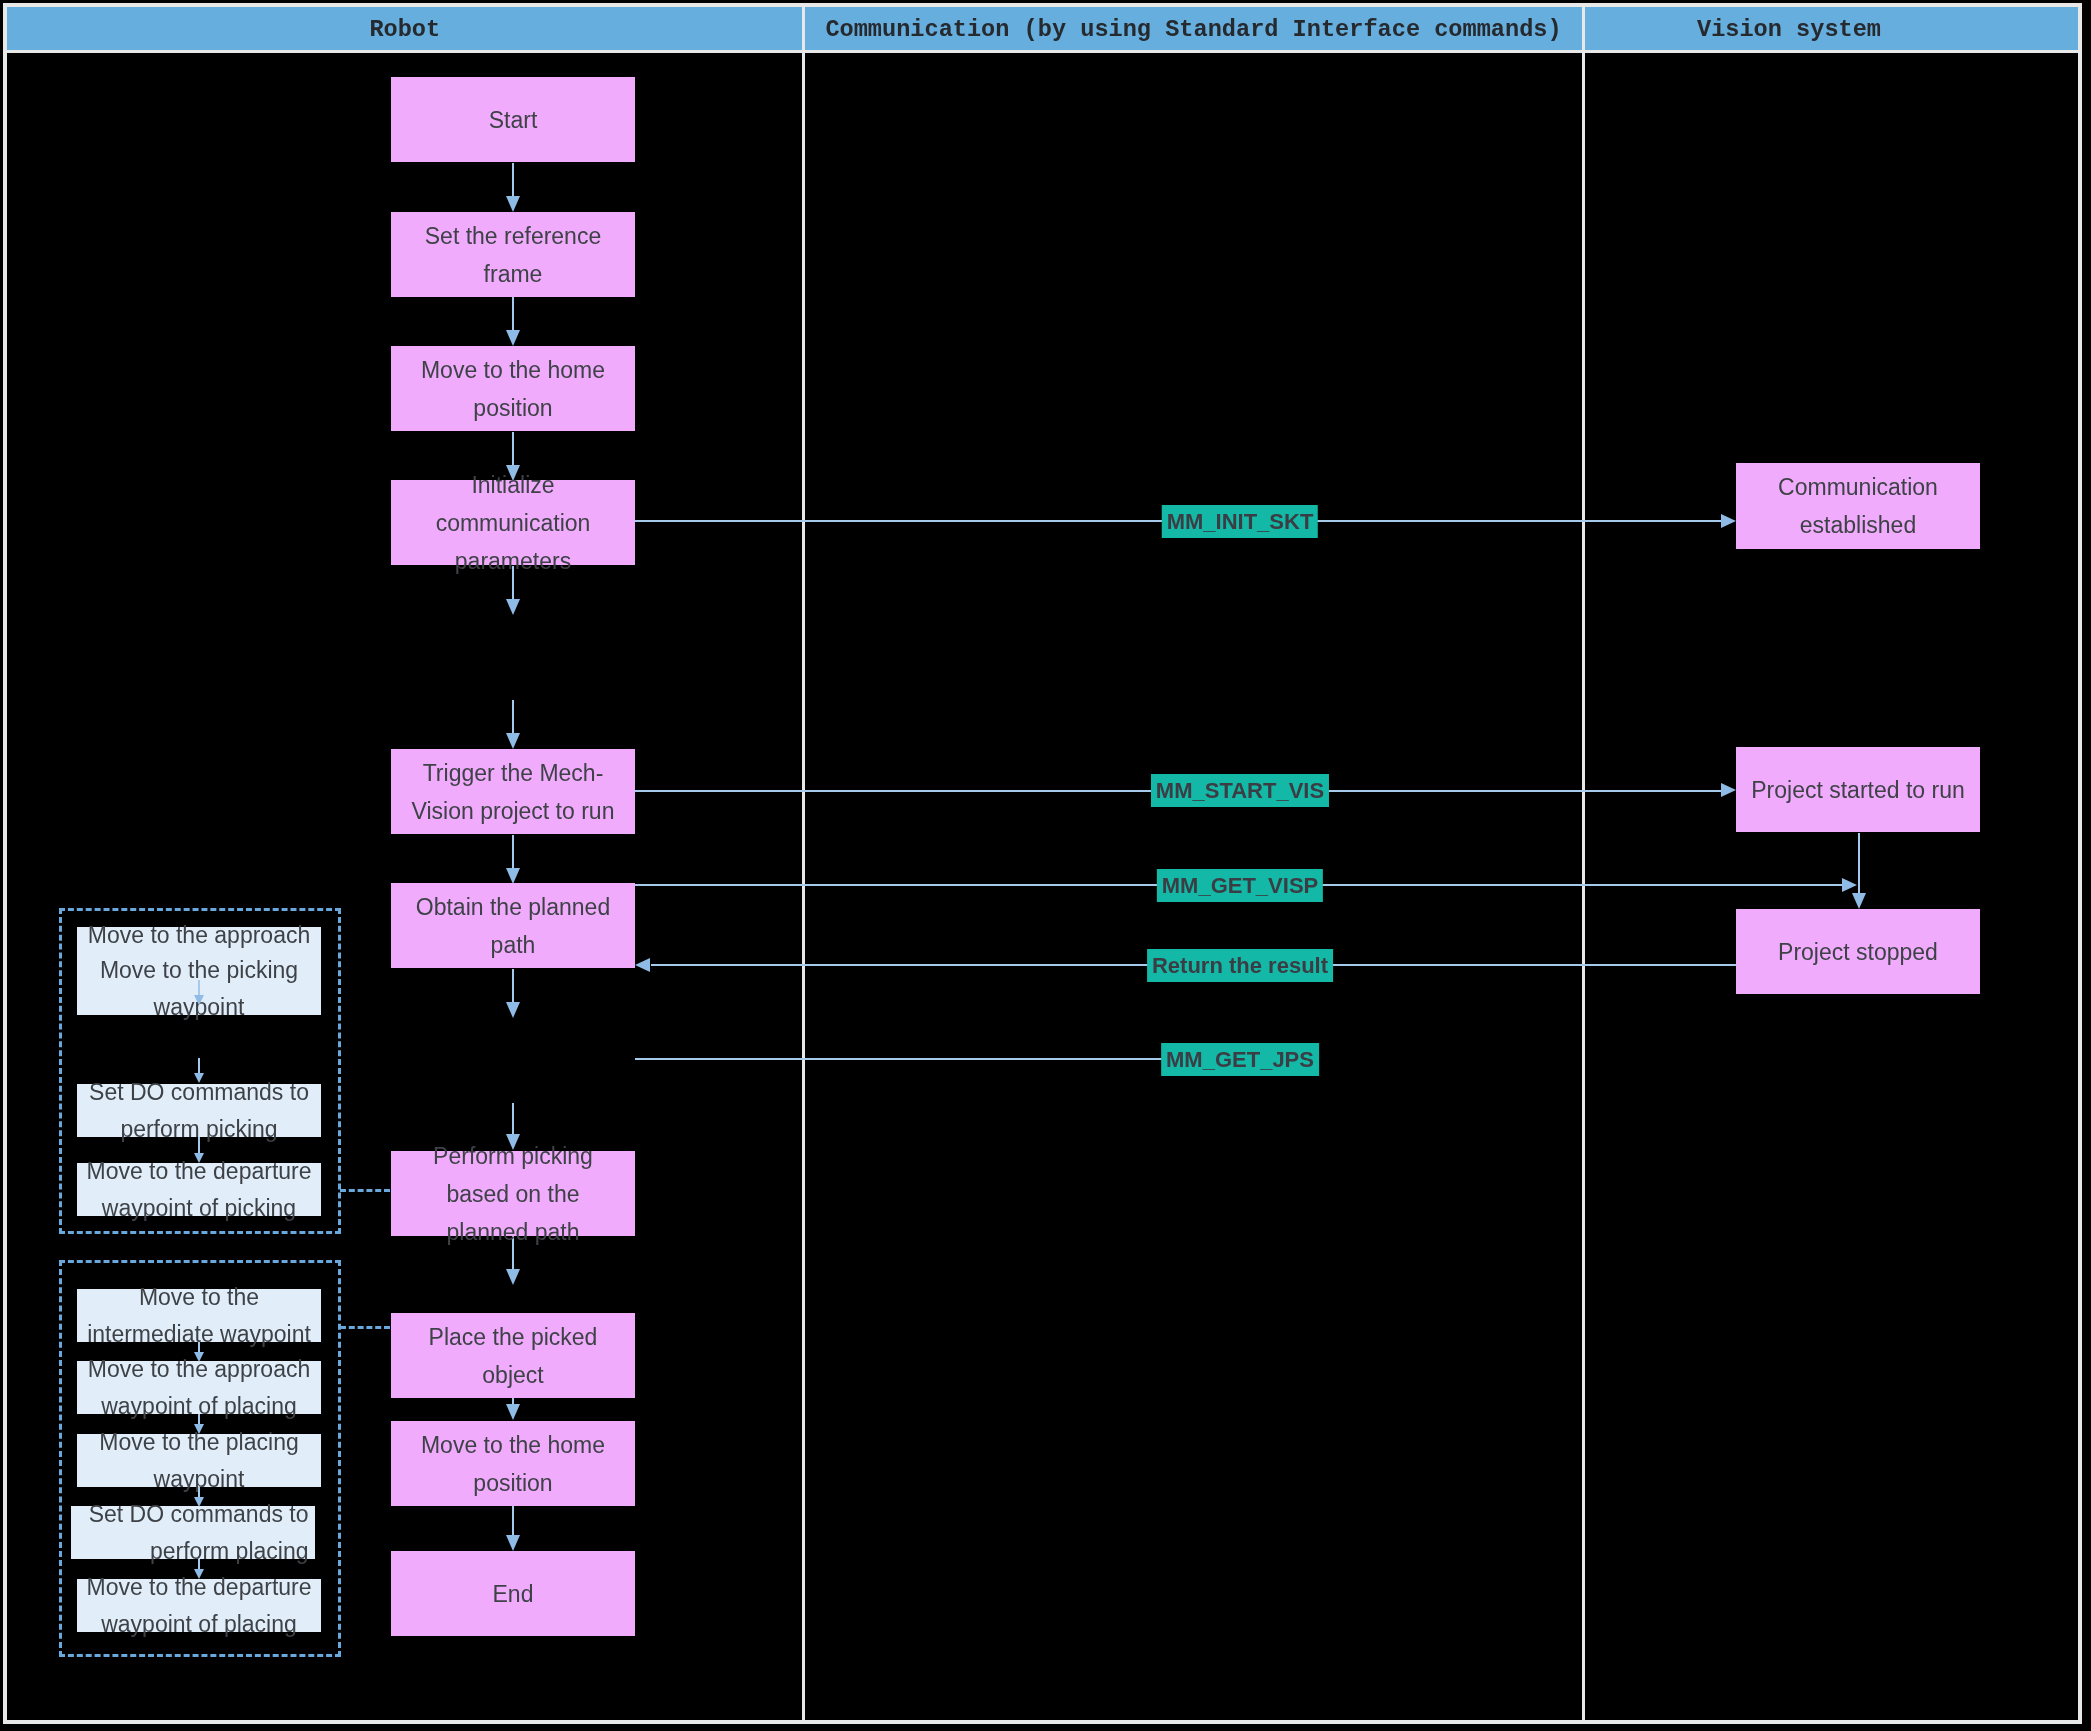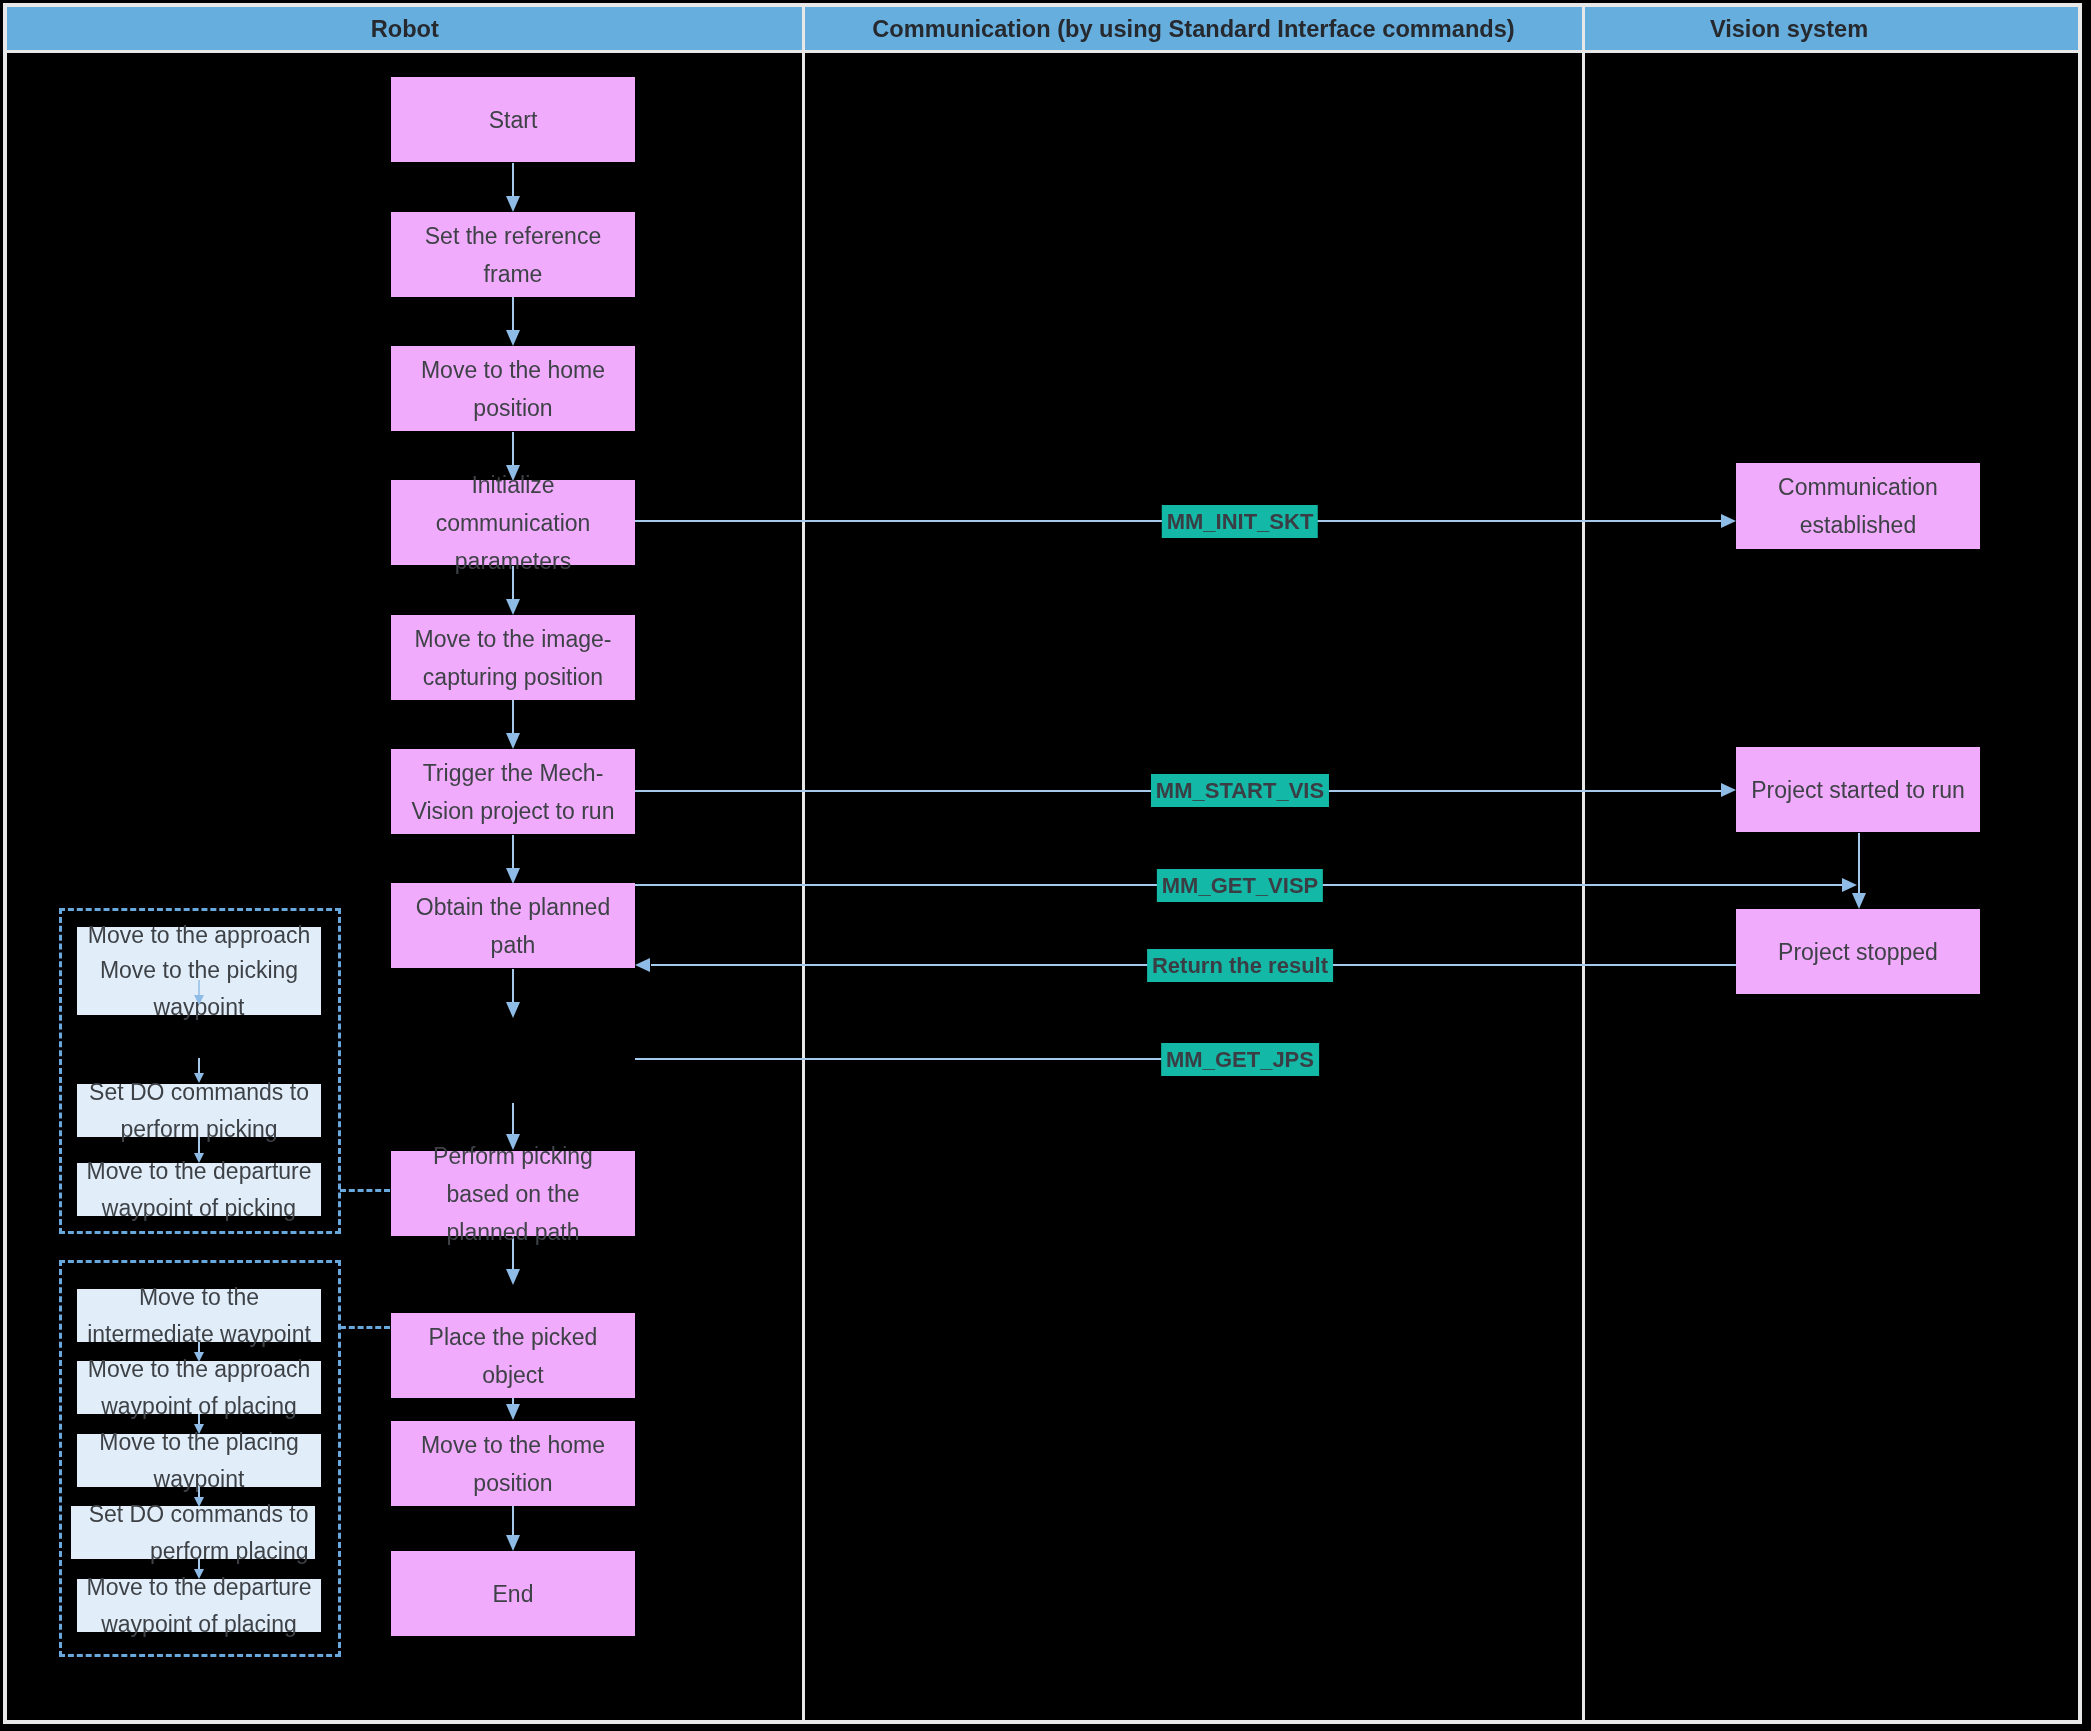--- a/index.html
+++ b/index.html
@@ -7,21 +7,21 @@
     position:relative;width:2092px;height:1731px;background:#000000;
     font-family:"Liberation Sans","DejaVu Sans",sans-serif;overflow:hidden;
   }
   
   .frame{position:absolute;left:3.3px;top:3.3px;width:2079px;height:1721px;
          border:4.1px solid #E8E8E8;box-sizing:border-box;z-index:1;}
   .header-bar{position:absolute;left:7.3px;top:7.3px;width:2075px;height:43px;background:#66AEDE;z-index:1;}
   .header-sep{position:absolute;left:3.3px;top:50px;width:2079px;height:3.3px;background:#E8E8E8;z-index:2;}
   .vdivider{position:absolute;top:3.3px;width:3.3px;height:1721px;background:#E8E8E8;z-index:2;}
   .lane-title{position:absolute;top:10.6px;height:37px;line-height:37px;text-align:center;
-              font-size:23.6px;font-weight:bold;color:#26292E;z-index:3;white-space:nowrap;}
+              font-size:23.6px;font-weight:bold;color:#26292E;z-index:3;white-space:nowrap;font-family:Liberation Mono, monospace;}
   
   .fbox{position:absolute;width:244px;background:#f0abfc;color:#3E4247;font-size:23px;
         line-height:38px;display:flex;align-items:center;justify-content:center;text-align:center;
         z-index:5;box-sizing:border-box;padding:0 11.4px;}
   .fbox.h105{height:85px;}
   .fbox.h106{height:86px;}
   .sbox{position:absolute;width:244px;height:53px;background:#E1EEFA;color:#3E4247;font-size:23px;
         line-height:37px;display:flex;align-items:center;justify-content:center;text-align:center;
         z-index:5;box-sizing:border-box;padding:0 6.5px;}
   
@@ -63,21 +63,20 @@
   <div class="vdivider" style="left:1582px;"></div>
 
   <div class="lane-title" style="left:7.3px;width:795px;">Robot</div>
   <div class="lane-title" style="left:805px;width:777px;">Communication (by using Standard Interface commands)</div>
   <div class="lane-title" style="left:1585px;width:408px;">Vision system</div>
 
   <div class="fbox h105" style="left:391px;top:77px;">Start</div>
   <div class="fbox h105" style="left:391px;top:212px;">Set the reference frame</div>
   <div class="fbox h105" style="left:391px;top:346px;">Move to the home position</div>
   <div class="fbox h105" style="left:391px;top:480px;">Initialize communication parameters</div>
-  <div class="fbox h105" style="left:391px;top:615px;">Move to the image-capturing position</div>
   <div class="fbox h105" style="left:391px;top:749px;">Trigger the Mech-Vision project to run</div>
   <div class="fbox h105" style="left:391px;top:883px;">Obtain the planned path</div>
   <div class="fbox h105" style="left:391px;top:1151px;">Perform picking based on the planned path</div>
   <div class="fbox h105" style="left:391px;top:1285px;margin-top:28px;">Place the picked object</div>
   <div class="fbox h105" style="left:391px;top:1421px;">Move to the home position</div>
   <div class="fbox h105" style="left:391px;top:1551px;">End</div>
 
   <div class="varrow" style="left:506px;top:163px;height:49px;">
       <i class="vl"></i>
       <i class="vh"></i>

